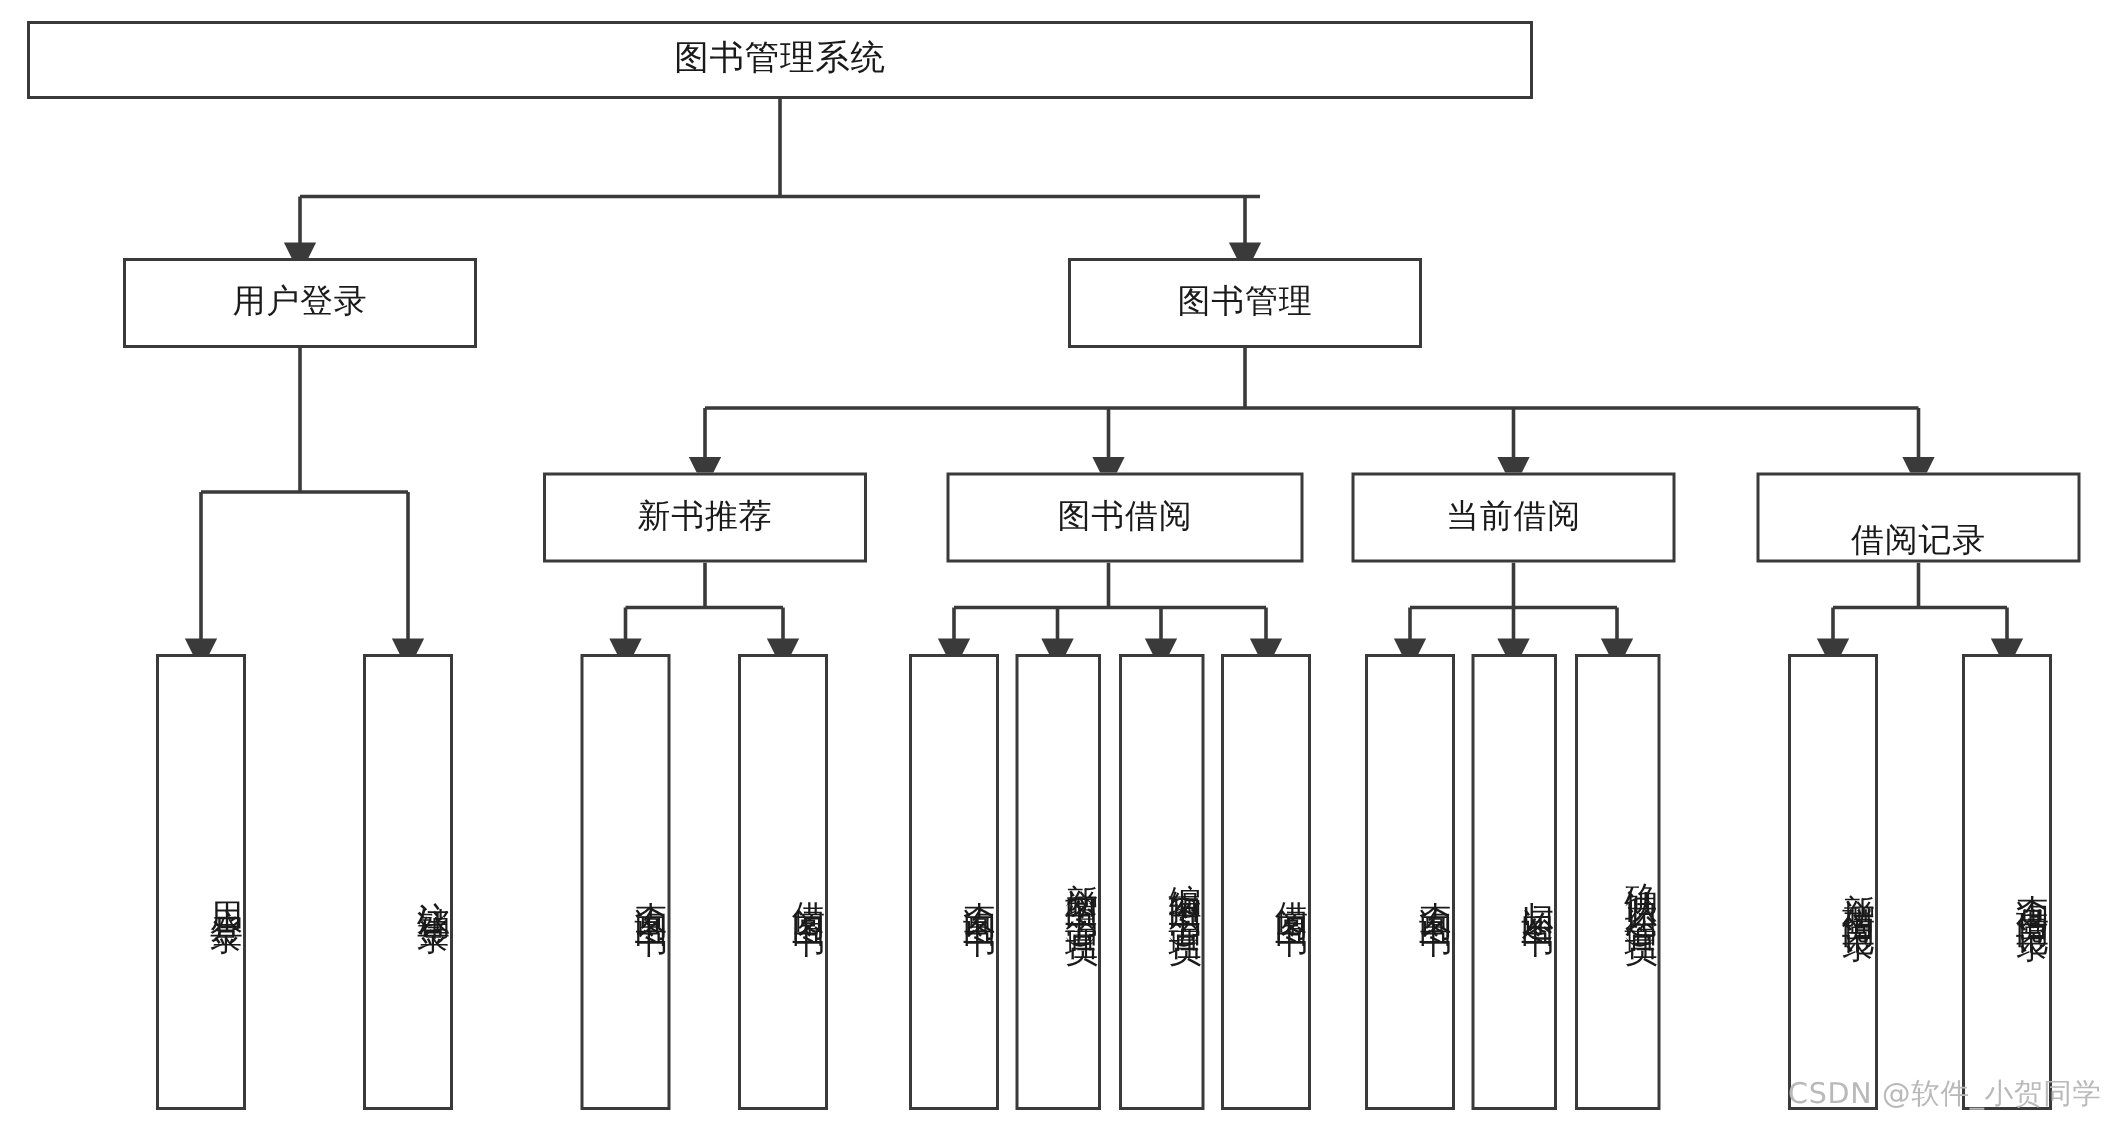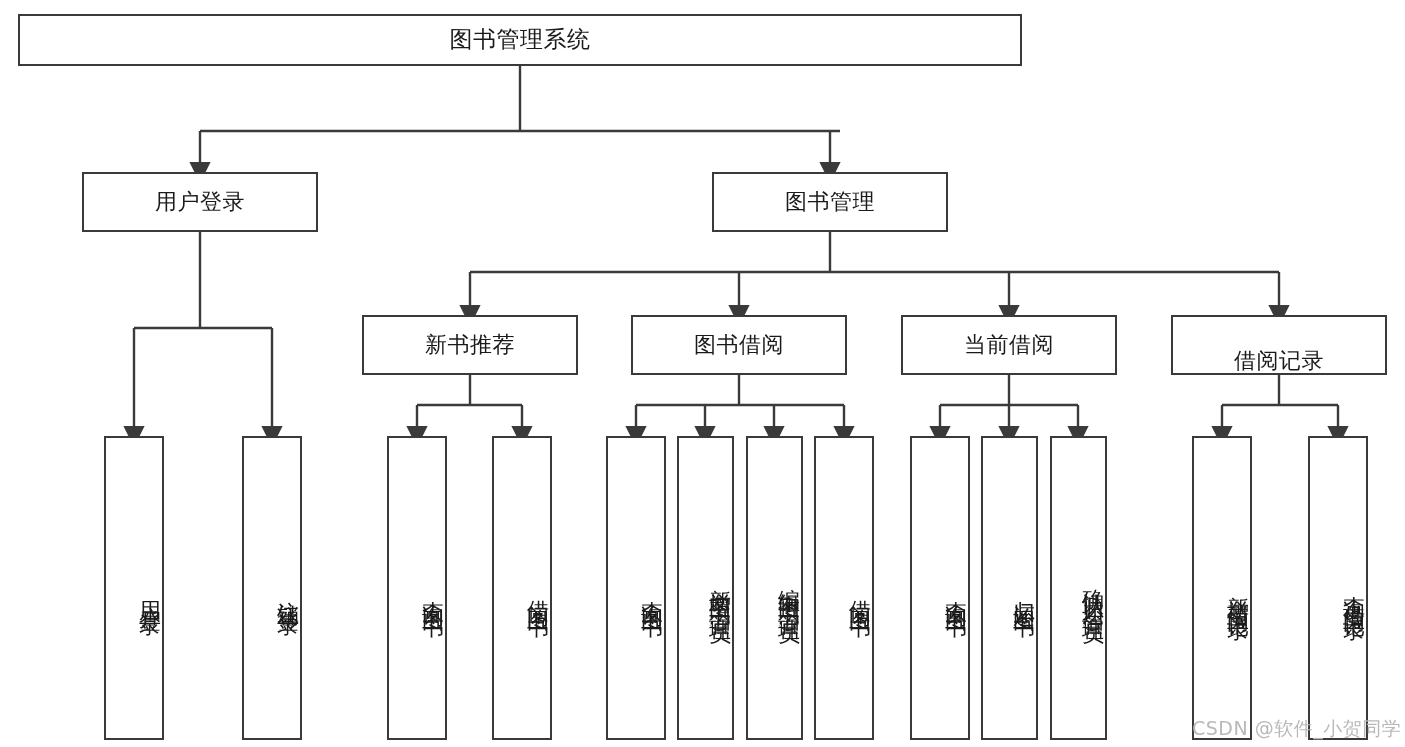--- a/index.html
+++ b/index.html
@@ -136,21 +136,21 @@
   <div class="node node-h" style="left:82px; top:172px; width:236px; height:60px;">
     <span>用户登录</span>
   </div>
   <div class="node node-h" style="left:712px; top:172px; width:236px; height:60px;align-items:center;">
     <span>图书管理</span>
   </div>
 
   <div class="node node-h" style="left:362px; top:315px; width:216px; height:60px;">
     <span>新书推荐</span>
   </div>
-  <div class="node node-h" style="left:631px; top:315px; width:216px; height:60px;">
+  <div class="node node-h" style="left:631px; top:315px; width:238px; height:60px;">
     <span>图书借阅</span>
   </div>
   <div class="node node-h" style="left:901px; top:315px; width:216px; height:60px;">
     <span>当前借阅</span>
   </div>
   <div class="node node-h" style="left:1171px; top:315px; width:216px; height:60px;align-items:flex-end;">
     <span>借阅记录</span>
   </div>
 
   <div class="node node-v" style="left:104px; top:436px; width:60px; height:304px;">

